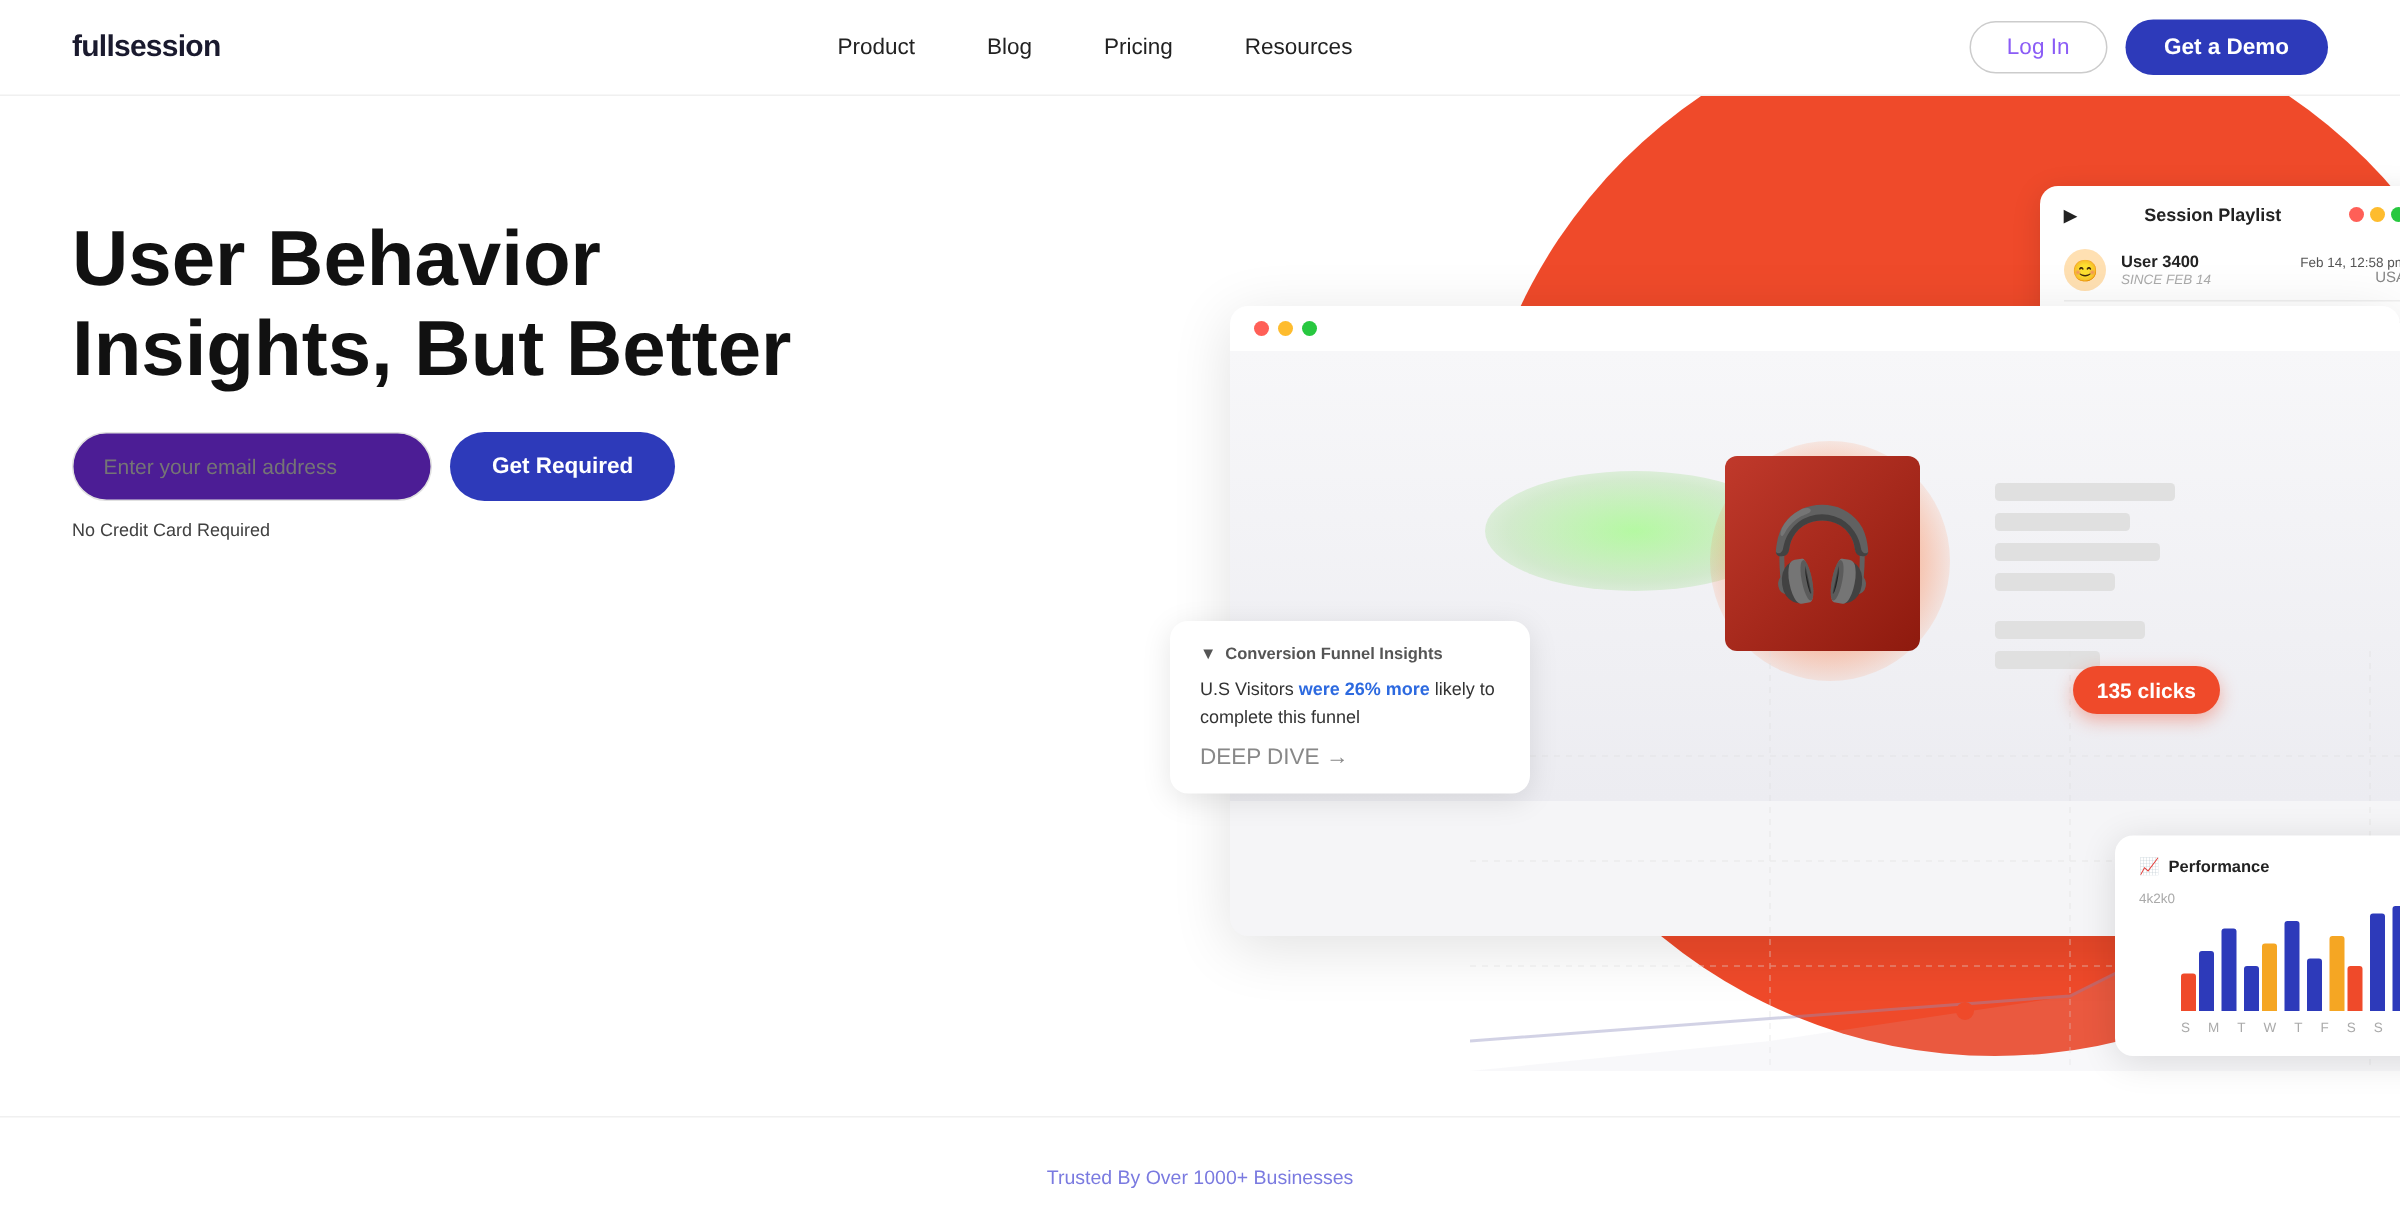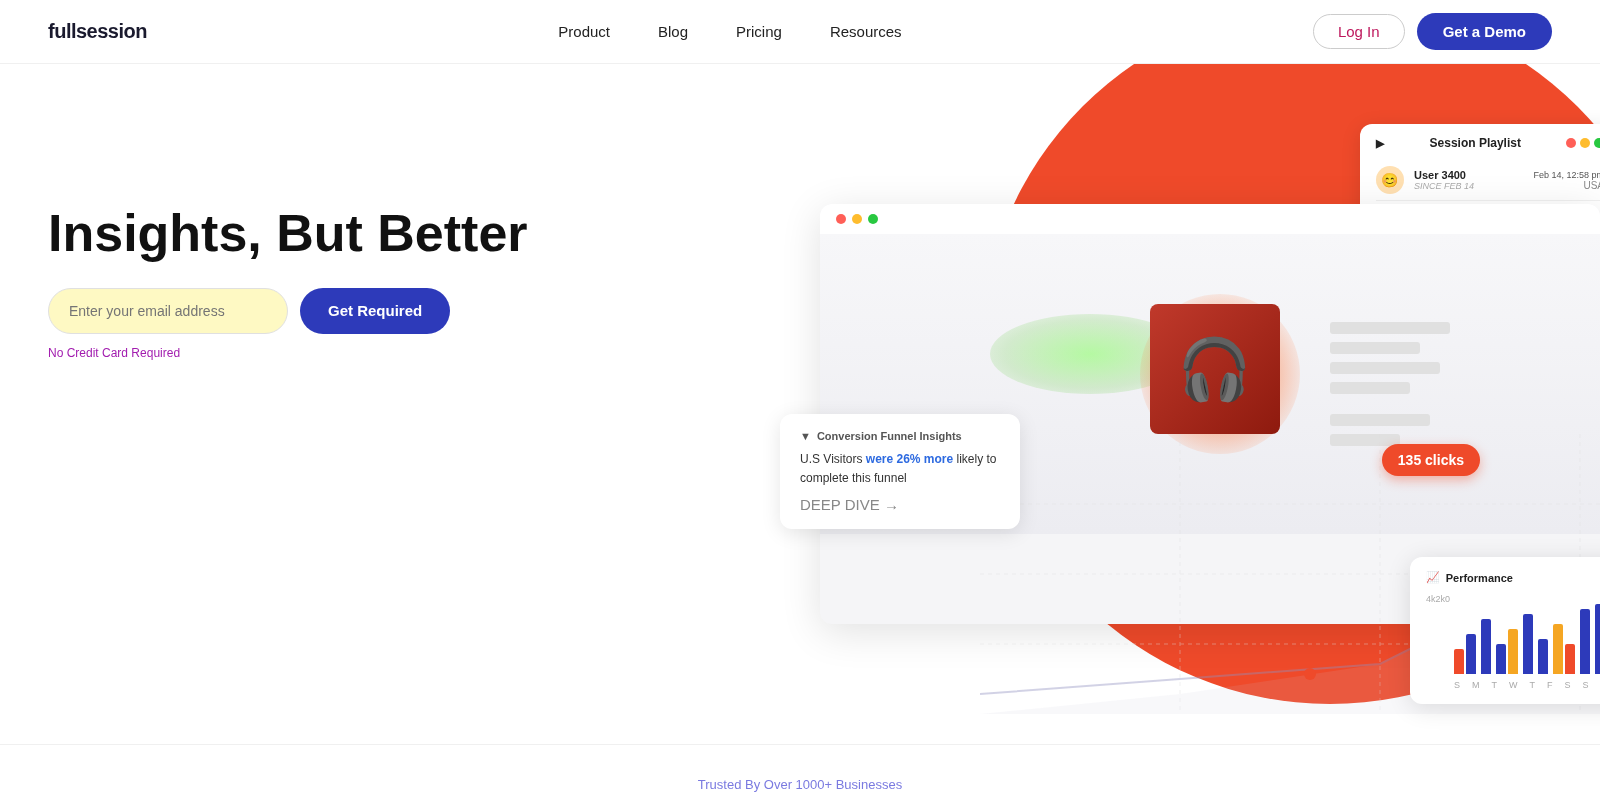--- a/index.html
+++ b/index.html
@@ -9,21 +9,21 @@
     nav {
       display: flex; align-items: center; justify-content: space-between;
       padding: 0 48px; height: 64px; border-bottom: 1px solid #f0f0f0;
       position: relative; z-index: 10; background: #fff;
     }
     .nav-logo { font-size: 20px; font-weight: 700; color: #1a1a2e; letter-spacing: -0.5px; }
     .nav-links { display: flex; gap: 48px; }
     .nav-links a { text-decoration: none; color: #222; font-size: 15px; font-weight: 500; }
     .nav-actions { display: flex; gap: 12px; align-items: center; }
     .btn-login {
-      border: 1.5px solid #ccc; background: #fff; color: #be185d;
+      border: 1.5px solid #ccc; background: #fff; color: #8b5cf6;
       padding: 8px 24px; border-radius: 24px; font-size: 15px; cursor: pointer;
     }
     .btn-demo {
       background: #2d3aba; color: #fff;
       padding: 10px 26px; border-radius: 24px; font-size: 15px;
       border: none; cursor: pointer; font-weight: 600;
     }
 
     
     .hero {
@@ -42,28 +42,28 @@
       font-size: 52px; font-weight: 800; line-height: 1.15; color: #111;
       margin-bottom: 24px;
     }
     .hero-desc {
       font-size: 15px; color: #555; line-height: 1.7; margin-bottom: 36px; max-width: 400px;
     }
     .hero-form { display: flex; gap: 12px; margin-bottom: 12px; }
     .hero-input {
       padding: 14px 20px; border-radius: 30px; border: 1.5px solid #e0e0e0;
       font-size: 14px; width: 240px; color: #888; outline: none;
-      background: #fef9c3;
+      background: #4c1d95;
     }
     .btn-start {
       background: #2d3aba; color: #fff;
       padding: 14px 28px; border-radius: 30px;
       font-size: 15px; font-weight: 700; border: none; cursor: pointer;
     }
-    .hero-note { font-size: 12px; color: #a21caf; }
+    .hero-note { font-size: 12px; color: #404040; }
 
     
     .dashboard-area {
       position: absolute; right: 0; top: 60px;
       width: 820px; height: 590px;
       z-index: 1;
     }
 
     
     .browser-mock {
@@ -205,21 +205,21 @@
     <button class="btn-demo">Get a Demo</button>
   </div>
 </nav>
 
 <section class="hero">
 
   <div class="hero-bg-circle"></div>
 
   <div class="hero-content">
     <h1 class="hero-title">
-      <br>
+      <span>User Behavior</span><br>
       <span>Insights, But Better</span>
     </h1>
     <div class="hero-form">
       <input class="hero-input" type="email" placeholder="Enter your email address" style="">
       <button class="btn-start">Get Required</button>
     </div>
     <p class="hero-note">No Credit Card Required</p>
   </div>
 
   <div class="dashboard-area">

